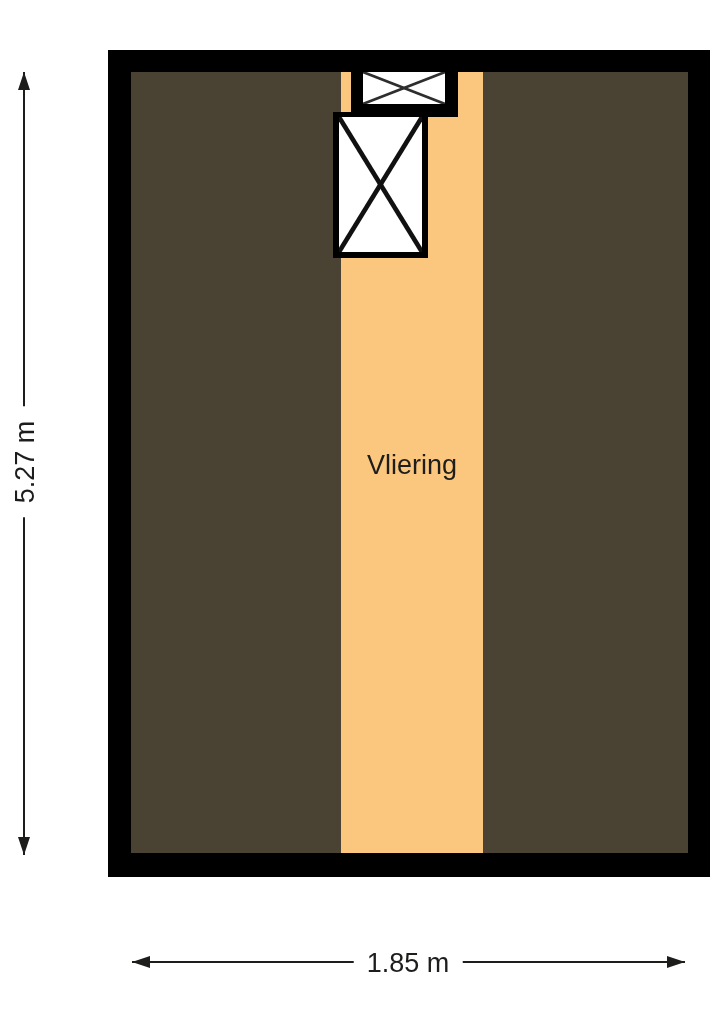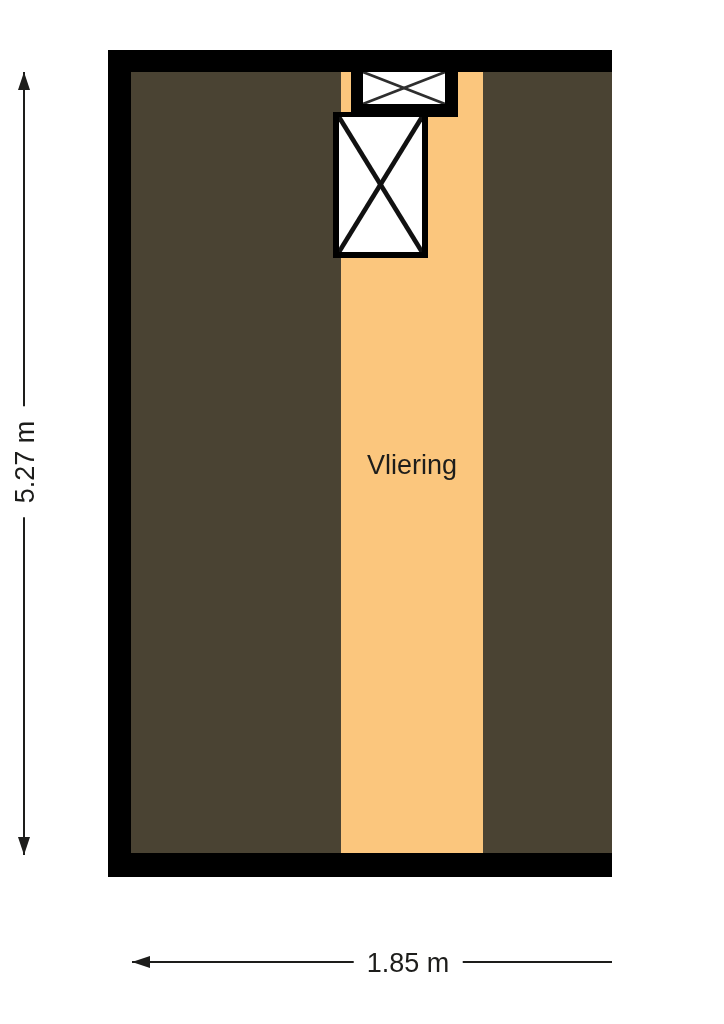--- a/index.html
+++ b/index.html
@@ -3,21 +3,21 @@
 <meta charset="utf-8">
 <style>
   html, body {
     margin: 0;
     padding: 0;
     background: #ffffff;
     font-family: "Liberation Sans", sans-serif;
   }
   .canvas {
     position: relative;
-    width: 612px;
+    width: 724px;
     height: 1024px;
     background: #ffffff;
     overflow: hidden;
     text-decoration: underline;
   }
   .abs { position: absolute; }
 
   
   .plan-walls {
     left: 108px; top: 50px; width: 602px; height: 827px;

